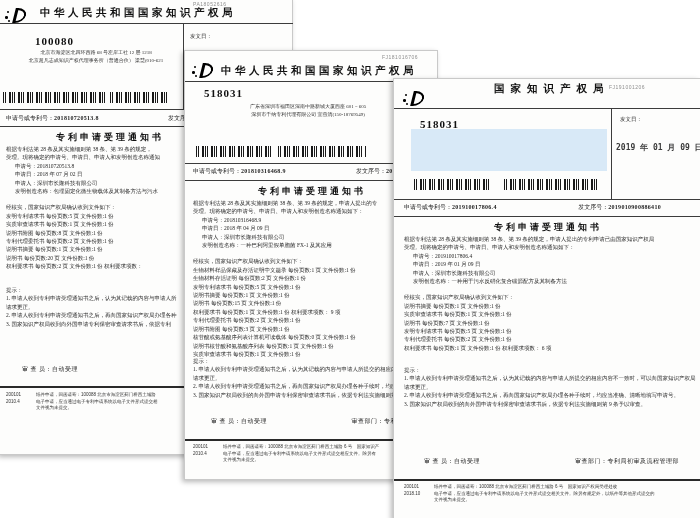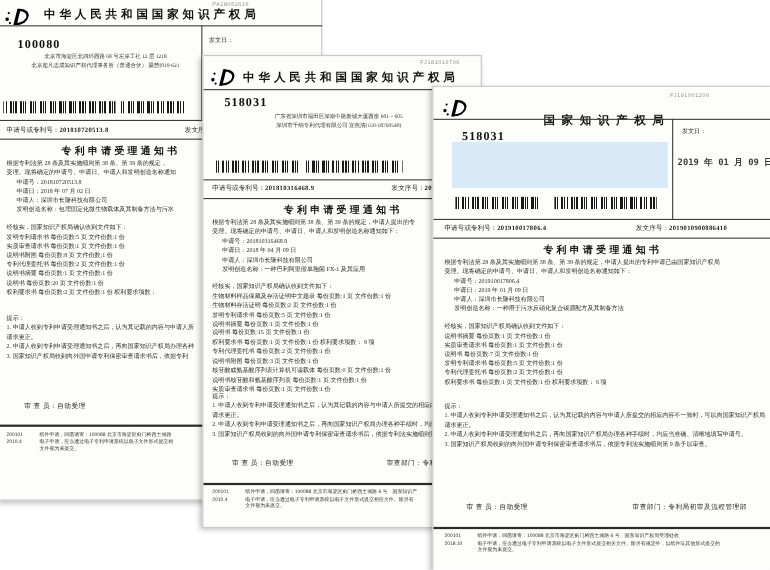--- a/index.html
+++ b/index.html
@@ -56,21 +56,21 @@
     <span class="sp1"></span>
       <span class="sp2"></span>
       <span class="sp3"></span>
     <span class="dstem"></span>
       <span class="dbowl"></span>
   </div>
   <div class="hdr" style="left:40px;top:8px;">中华人民共和国国家知识产权局</div>
   <div class="rule" style="left:0;top:25px;width:293px;"></div>
   <div class="vdiv" style="left:183px;top:25px;height:87px;"></div>
   <div class="issue-label" style="left:190px;top:35px;">发文日：</div>
-  <div class="postcode" style="left:16px;top:37px;">100080</div>
+  <div class="postcode" style="left:35px;top:37px;">100080</div>
   <div class="addr" style="left:12px;top:51px;width:168px;">
     <div>北京市海淀区北四环西路 68 号左岸工社 12 层 1218</div>
     <div>北京超凡志成知识产权代理事务所（普通合伙） 梁慧(010-621</div>
   </div>
   <div class="barcode" style="left:3px;top:94px;width:102px;"></div>
   <div class="barcode" style="left:110px;top:94px;width:58px;"></div>
   <div class="rule" style="left:0;top:111px;width:186px;"></div>
   <div class="approw" style="left:6px;top:116px;width:230px;">
     <span><span>申请号或专利号：</span><b>201810720513.8</b></span>
     <span style="margin-right:50px;">发文序</span>
@@ -208,21 +208,21 @@
 
 <section class="paper" style="left:393px;top:78px;width:307px;height:442px;z-index:3;border-right:none;">
   <div class="corner-code" style="left:215px;top:5px;">FJ191001206</div>
   <div class="logo" style="left:9px;top:11px;">
     <span class="sp1"></span>
       <span class="sp2"></span>
       <span class="sp3"></span>
     <span class="dstem"></span>
       <span class="dbowl"></span>
   </div>
-  <div class="hdr" style="left:100px;top:24px;letter-spacing:6px;">国家知识产权局</div>
+  <div class="hdr" style="left:100px;top:3px;letter-spacing:6px;">国家知识产权局</div>
   <div class="rule" style="left:0;top:29px;width:307px;"></div>
   <div class="vdiv" style="left:217px;top:29px;height:91px;"></div>
   <div class="issue-label" style="left:226px;top:37px;">发文日：</div>
   <div class="issue-date" style="left:222px;top:63px;">2019 年 01 月 09 日</div>
   <div class="postcode" style="left:26px;top:39px;">518031</div>
   <div class="redact" style="left:17px;top:50px;width:196px;height:42px;"></div>
   <div class="barcode" style="left:20px;top:100px;width:77px;"></div>
   <div class="barcode" style="left:110px;top:100px;width:93px;"></div>
   <div class="rule" style="left:0;top:120px;width:307px;"></div>
   <div class="approw" style="left:10px;top:124px;width:287px;">

